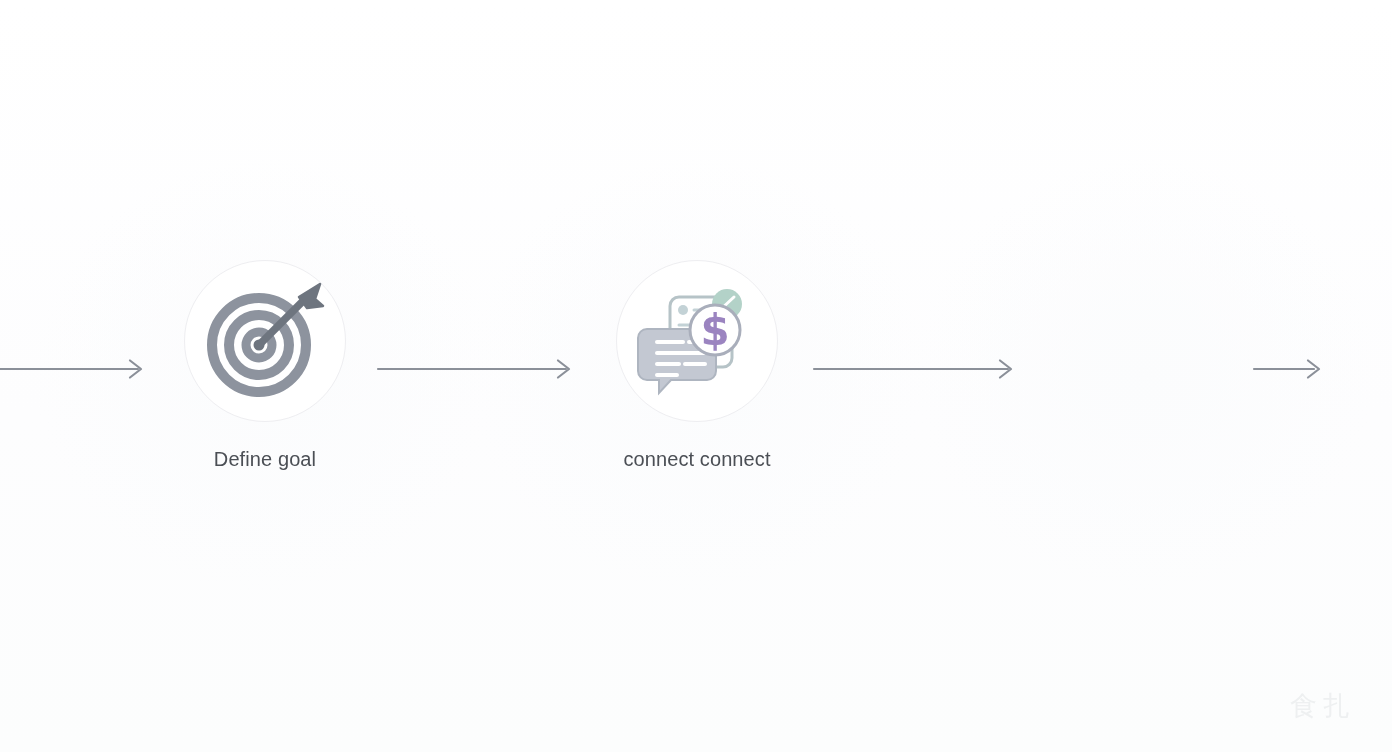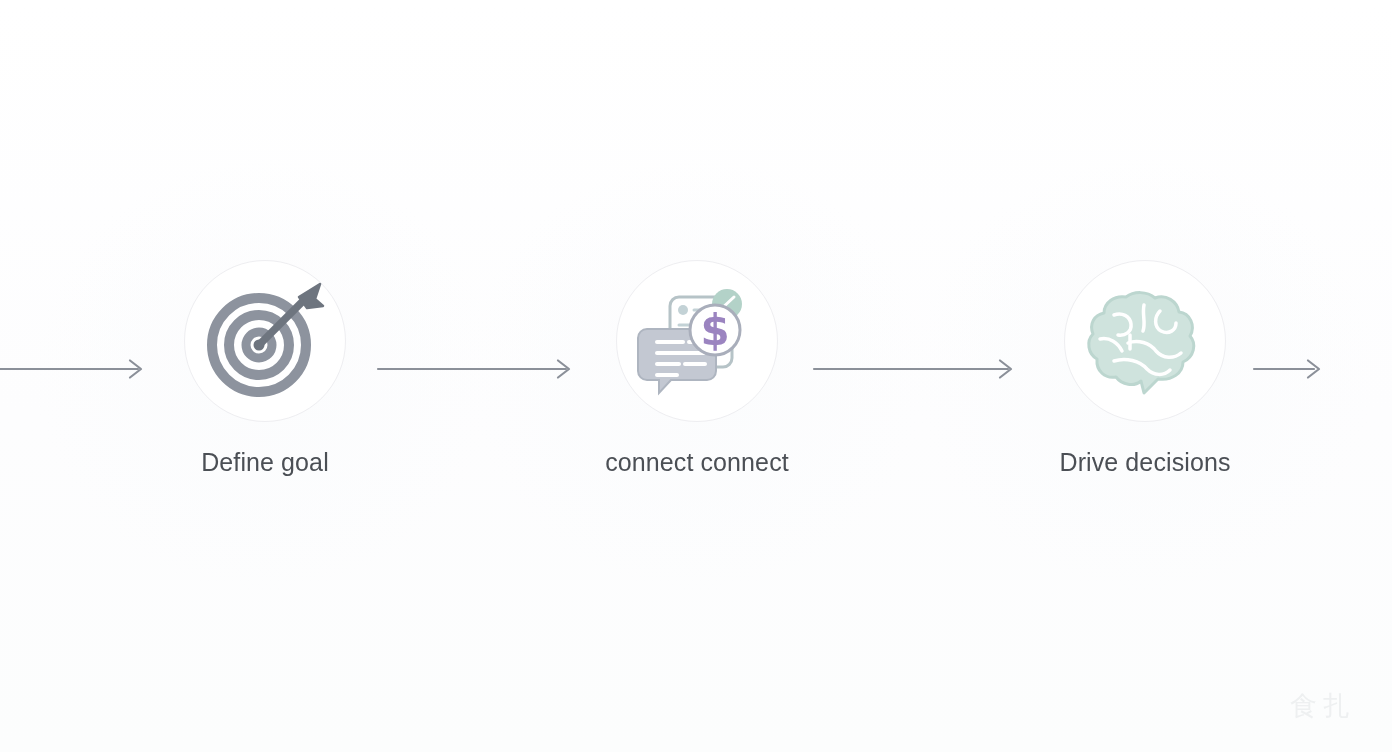--- a/index.html
+++ b/index.html
@@ -51,21 +51,21 @@
     border: 1px solid #eeeef1;
     background: #ffffff;
     display: flex;
     align-items: center;
     justify-content: center;
     box-sizing: border-box;
   }
 
   .stage-label {
     margin-top: 26px;
-    font-size: 25px;
+    font-size: 20px;
     letter-spacing: 0.1px;
     color: #4b4f55;
     font-family: "Liberation Sans", sans-serif;
     white-space: nowrap;
   }
 
   
   .arrow {
     position: absolute;
     height: 24px;
@@ -152,38 +152,20 @@
     <div class="stage-label">connect connect</div>
   </div>
 
   <div class="arrow arrow-2">
     <svg width="208" height="24" viewBox="0 0 208 24" xmlns="http://www.w3.org/2000/svg">
       <line x1="2" y1="12" x2="196" y2="12" stroke="#8b9099" stroke-width="2.2" stroke-linecap="round"></line>
       <polyline points="188,3.5 199,12 188,20.5" fill="none" stroke="#8b9099" stroke-width="2.2" stroke-linecap="round" stroke-linejoin="round"></polyline>
     </svg>
   </div>
 
-  <div class="stage stage-3">
-    <div class="icon-circle">
-      <svg width="122" height="120" viewBox="0 0 122 120" xmlns="http://www.w3.org/2000/svg">
-        <path d="M42 16 C30 14 20 22 20 32 C10 34 5 43 9 53 C2 60 4 73 13 78
-                 C12 90 21 98 32 96 C38 104 50 106 57 100 L60 112 L74 98
-                 C88 100 99 92 99 81 C110 76 113 63 106 55
-                 C112 45 106 32 95 31 C93 20 82 13 71 17 C63 10 50 10 42 16 Z" fill="#cfe3dd" stroke="#bcd6cf" stroke-width="3" stroke-linejoin="round"></path>
-        <path d="M30 34 C38 31 46 35 47 43 C48 51 41 55 34 54" fill="none" stroke="#ffffff" stroke-width="3.5" stroke-linecap="round"></path>
-        <path d="M60 24 C58 34 62 42 59 50" fill="none" stroke="#ffffff" stroke-width="3.5" stroke-linecap="round"></path>
-        <path d="M76 30 C70 36 70 46 77 50 C85 54 92 49 92 42" fill="none" stroke="#ffffff" stroke-width="3.5" stroke-linecap="round"></path>
-        <path d="M16 58 C26 56 34 62 38 70" fill="none" stroke="#ffffff" stroke-width="3.5" stroke-linecap="round"></path>
-        <path d="M44 62 C54 58 66 62 72 70 C79 78 90 78 97 72" fill="none" stroke="#ffffff" stroke-width="3.5" stroke-linecap="round"></path>
-        <path d="M30 80 C42 76 56 80 63 88 C70 95 80 95 86 89" fill="none" stroke="#ffffff" stroke-width="3.5" stroke-linecap="round"></path>
-        <path d="M46 54 L46 68" fill="none" stroke="#ffffff" stroke-width="3.5" stroke-linecap="round"></path>
-      </svg>
-    </div>
-    <div class="stage-label">Drive decisions</div>
-  </div>
 
   <div class="arrow arrow-3">
     <svg width="190" height="24" viewBox="0 0 190 24" xmlns="http://www.w3.org/2000/svg">
       <line x1="2" y1="12" x2="62" y2="12" stroke="#8b9099" stroke-width="2.2" stroke-linecap="round"></line>
       <polyline points="56,3.5 67,12 56,20.5" fill="none" stroke="#8b9099" stroke-width="2.2" stroke-linecap="round" stroke-linejoin="round"></polyline>
     </svg>
   </div>
 
 </div>
 

